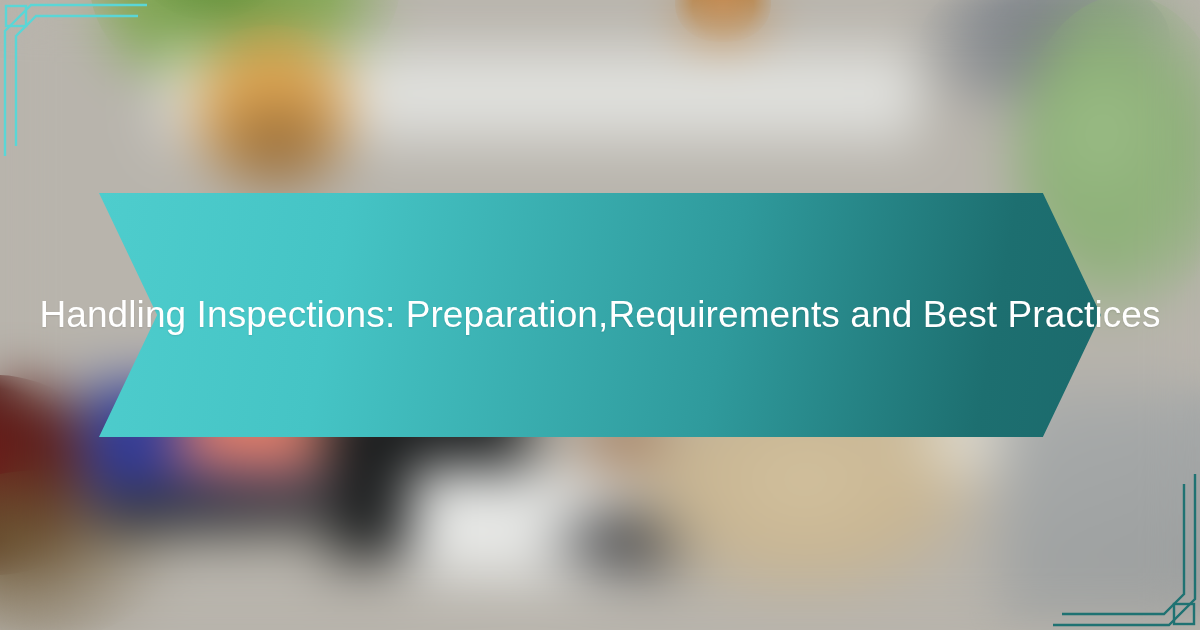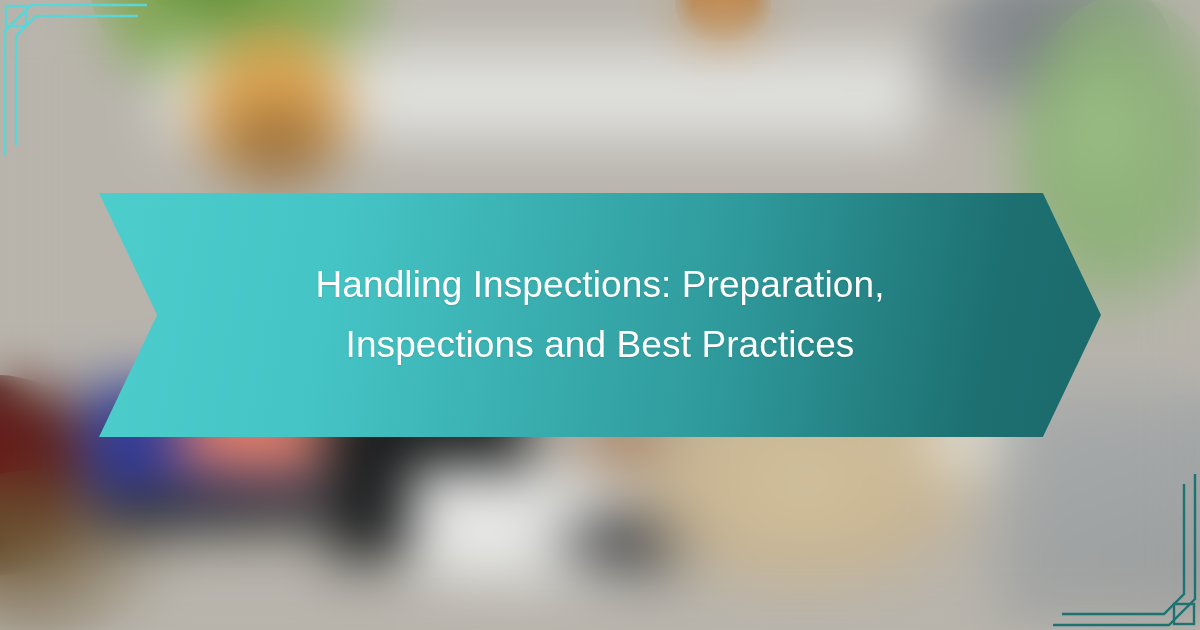--- a/index.html
+++ b/index.html
@@ -178,21 +178,21 @@
     width:1002px; height:244px;
   }
   .banner-shape {
     position:absolute; inset:0;
     background:linear-gradient(100deg, #4ecdcd 0%, #45c4c5 24%, #2f9a9c 62%, #1d6f70 88%, #1b6a6c 100%);
     clip-path:polygon(0% 0%, 94.2% 0%, 100% 50%, 94.2% 100%, 0% 100%, 5.8% 50%);
     -webkit-clip-path:polygon(0% 0%, 94.2% 0%, 100% 50%, 94.2% 100%, 0% 100%, 5.8% 50%);
   }
   .banner-title {
     position:absolute; inset:0;
-    display:flex; flex-direction:column;
+    display:flex; flex-direction:row;
     align-items:center; justify-content:center;
     color:#ffffff;
     font-size:37px;
     font-weight:400;
     line-height:1.62;
     letter-spacing:.1px;
     text-align:center;
     padding:0 120px;
     text-shadow:0 1px 2px rgba(0,0,0,.10);
   }
@@ -244,17 +244,17 @@
       <rect x="144" y="149" width="20" height="20"></rect>
       <polyline points="165,19 165,144 139,170 23,170"></polyline>
       <polyline points="154,29 154,139 134,159 32,159"></polyline>
     </g>
   </svg>
 
   <div class="banner-wrap">
     <div class="banner-shape"></div>
     <div class="banner-title">
       <span>Handling Inspections: Preparation,</span>
-      <span>Inspections and Best Practices</span>
+      <span>Requirements and Best Practices</span>
     </div>
   </div>
 
 </div>
 
 </body></html>

